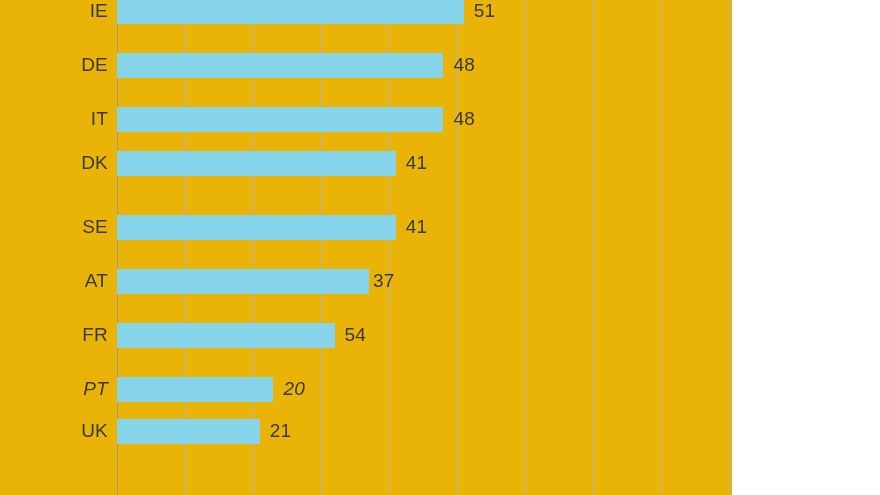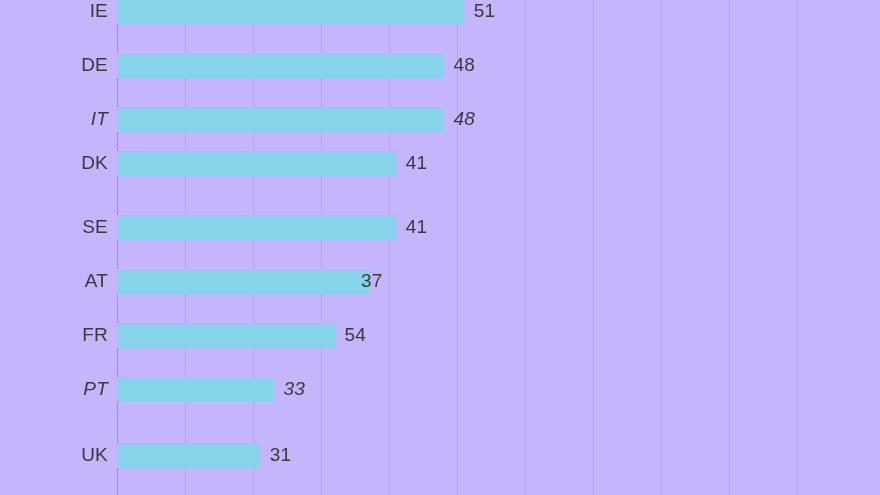--- a/index.html
+++ b/index.html
@@ -9,23 +9,23 @@
   }
   body {
     width: 880px;
     height: 495px;
     overflow: hidden;
     font-family: "Liberation Sans", sans-serif;
   }
 
   #chart-root {
     position: relative;
-    width: 880px;
+    width: 732px;
     height: 495px;
-    background: #c4b5fd;
+    background: #eab308;
     overflow: hidden;
   }
 
   
   #plot-area {
     position: absolute;
     left: 0;
     top: 0;
     width: 880px;
     height: 495px;
@@ -118,21 +118,21 @@
             <div class="bar-value" style="left: 356.8px;">51</div>
           </div>
         </div>
         <div class="bar-row" style="top: 38px; text-decoration: underline;">
           <div class="bar-label">DE</div>
           <div class="bar-track">
             <div class="bar-fill" style="width: 326.4px; background: rgb(133, 212, 234);"></div>
             <div class="bar-value" style="left: 336.4px;">48</div>
           </div>
         </div>
-        <div class="bar-row" style="top: 92px; font-style: italic;">
+        <div class="bar-row" style="top: 92px;">
           <div class="bar-label">IT</div>
           <div class="bar-track">
             <div class="bar-fill" style="width: 326.4px; background: rgb(133, 212, 234);"></div>
             <div class="bar-value" style="left: 336.4px;">48</div>
           </div>
         </div>
         <div class="bar-row" style="top: 136px;">
           <div class="bar-label">DK</div>
           <div class="bar-track">
             <div class="bar-fill" style="width: 278.8px; background: rgb(133, 212, 234);"></div>
@@ -143,40 +143,40 @@
           <div class="bar-label">SE</div>
           <div class="bar-track">
             <div class="bar-fill" style="width: 278.8px; background: rgb(133, 212, 234);"></div>
             <div class="bar-value" style="left: 288.8px;">41</div>
           </div>
         </div>
         <div class="bar-row" style="top: 254px;">
           <div class="bar-label">AT</div>
           <div class="bar-track">
             <div class="bar-fill" style="width: 251.6px; background: rgb(133, 212, 234);"></div>
-            <div class="bar-value" style="left: 244px;">37</div>
+            <div class="bar-value" style="left: 256px;">37</div>
           </div>
         </div>
         <div class="bar-row" style="top: 308px;">
           <div class="bar-label">FR</div>
           <div class="bar-track">
             <div class="bar-fill" style="width: 217.6px; background: rgb(133, 212, 234);"></div>
             <div class="bar-value" style="left: 227.6px;">54</div>
           </div>
         </div>
         <div class="bar-row" style="top: 362px; font-style: italic;">
           <div class="bar-label">PT</div>
           <div class="bar-track">
             <div class="bar-fill" style="width: 156.4px; background: rgb(133, 212, 234);"></div>
-            <div class="bar-value" style="left: 166.4px;">33</div>
+            <div class="bar-value" style="left: 166.4px;">20</div>
           </div>
         </div>
-        <div class="bar-row" style="top: 428px;">
+        <div class="bar-row" style="top: 404px;">
           <div class="bar-label">UK</div>
           <div class="bar-track">
             <div class="bar-fill" style="width: 142.8px; background: rgb(133, 212, 234);"></div>
-            <div class="bar-value" style="left: 152.8px;">31</div>
+            <div class="bar-value" style="left: 152.8px;">21</div>
           </div>
         </div>
       </div>
   </div>
 
 </div>
 
 </body></html>

